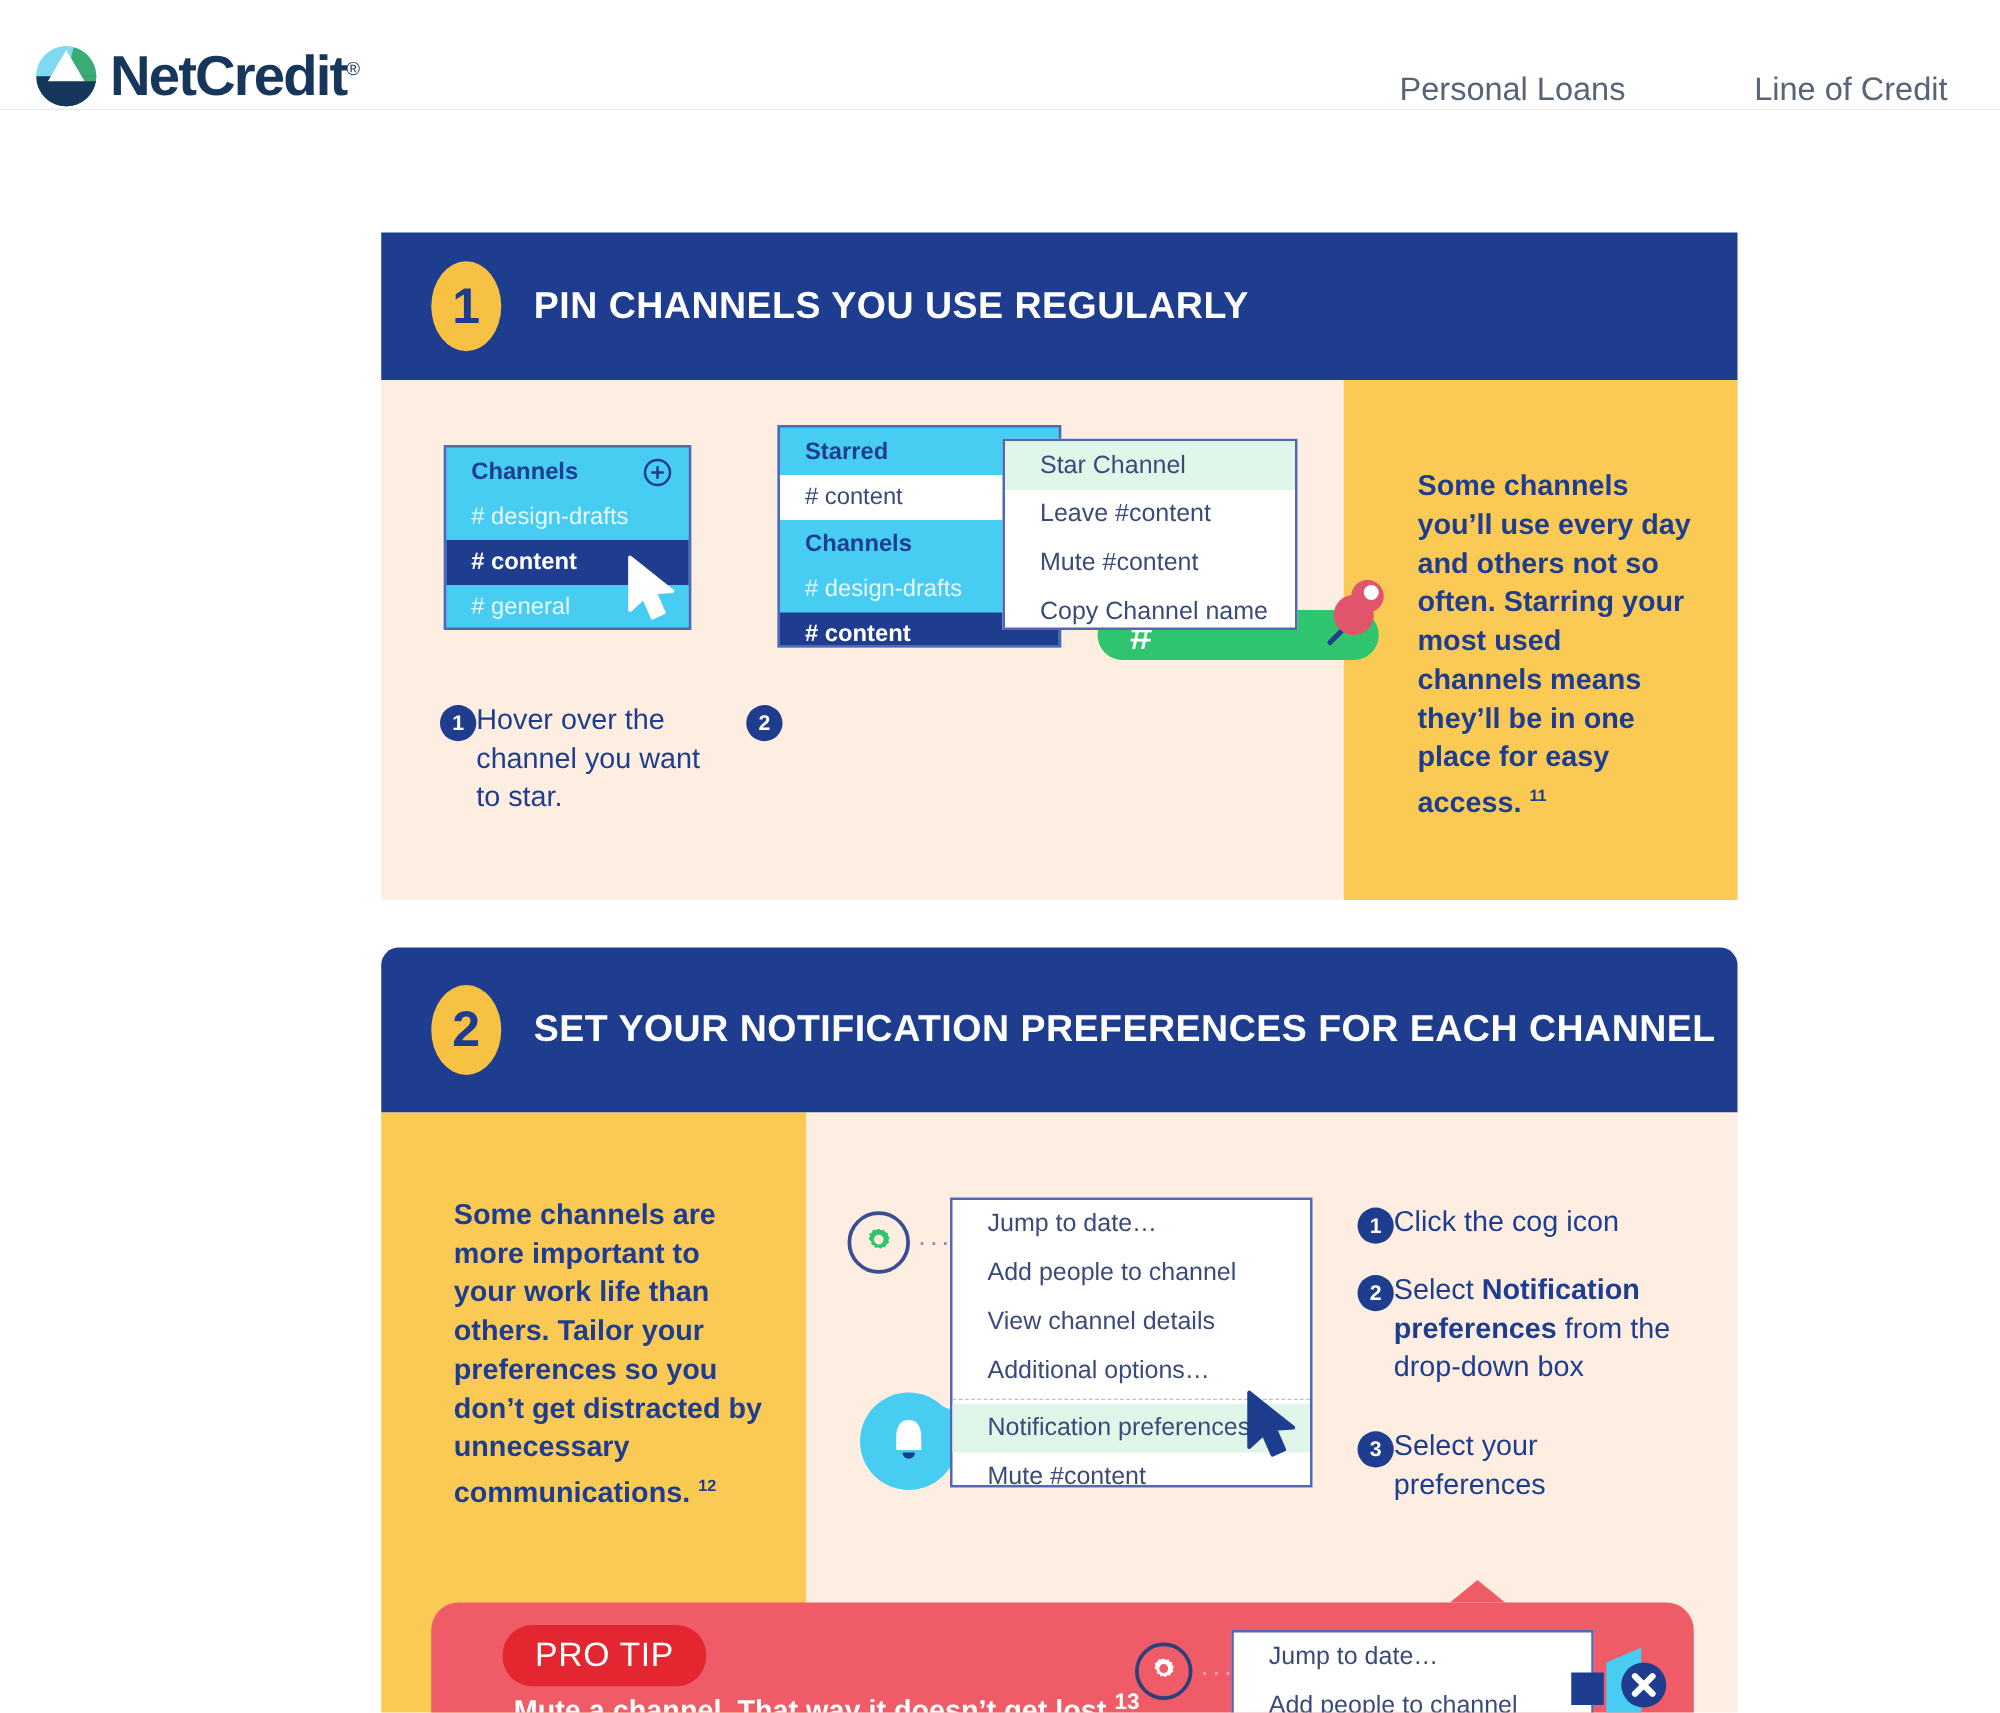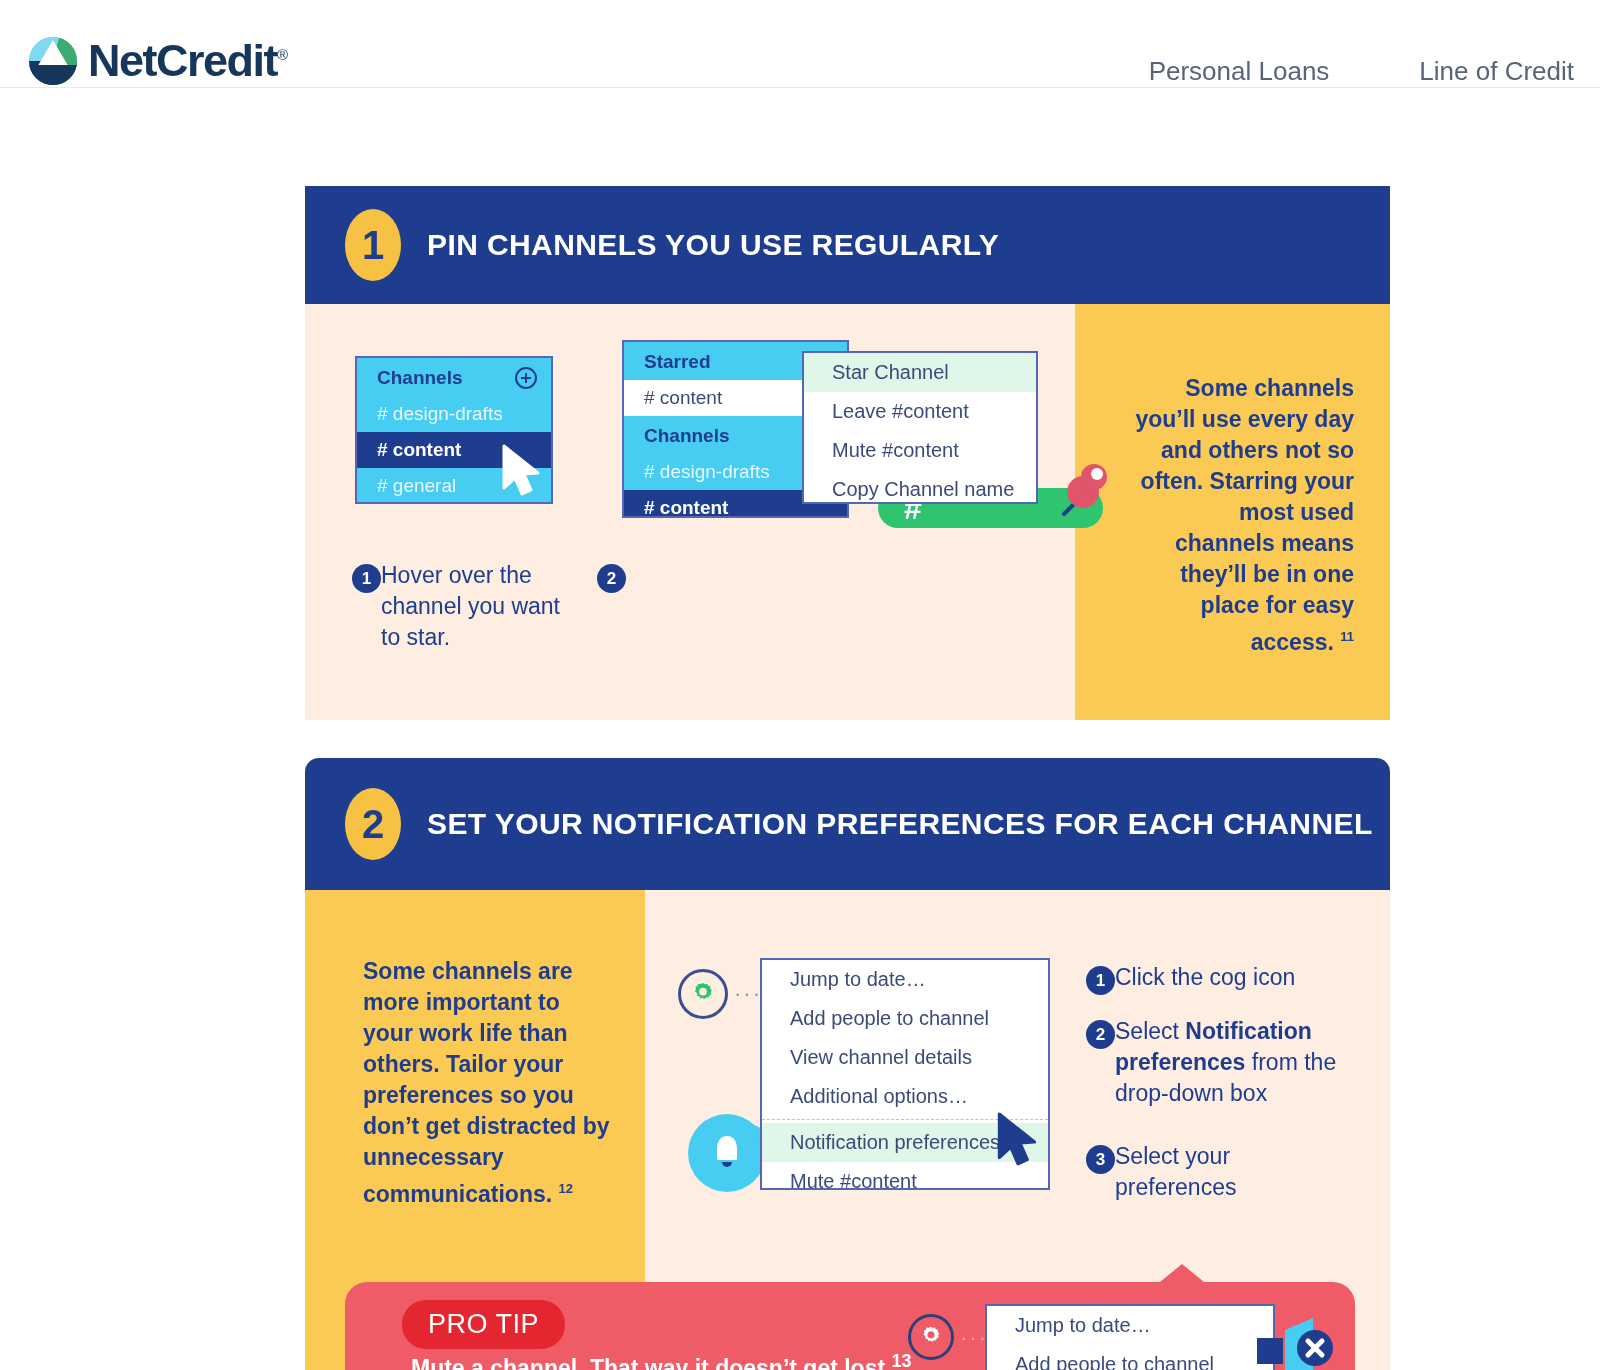--- a/index.html
+++ b/index.html
@@ -21,24 +21,24 @@
   .logo-mark{ width:50px; height:50px; position:relative; flex:none; }
   .logo-text{
     font-size:45px; font-weight:700; color:#16365c;
     letter-spacing:-1.5px; margin-left:10px;
     font-family:"Liberation Sans", sans-serif;
     position:relative;
   }
   .logo-text .reg{ font-size:15px; vertical-align:super; font-weight:400; }
   .nav-links{ margin-left:auto; display:flex; align-items:center; }
   .nav-link{
-    font-size:26px; color:#5a6478; margin-right:0;
+    font-size:26px; color:#5a6478; margin-right:13px;
     padding:0 0 0 0; cursor:pointer; white-space:nowrap;
   }
-  .nav-link + .nav-link{ margin-left:90px; margin-right:26px; }
+  .nav-link + .nav-link{ margin-left:90px; margin-right:42px; }
 
   
   .canvas{ position:relative; width:1600px; height:1286px; background:#fff; }
 
   
   .sect-head{
     position:absolute; background:#1f3d8f; color:#fff;
     display:flex; align-items:center;
   }
   .sect-badge{
@@ -252,21 +252,21 @@
       <div class="step-num">1</div>
       <div class="step-txt">Hover over the channel you want to star.</div>
     </div>
   </div>
   <div class="steps" style="left:597px; top:472px; width:400px;">
     <div class="step">
       <div class="step-num">2</div>
     </div>
   </div>
 
-  <div class="para" style="left:1134px; top:285px; width:220px;text-align:right;">
+  <div class="para" style="left:1134px; top:285px; width:220px;">
     <span>Some channels you’ll use every day and others not so often. Starring your most used channels means they’ll be in one place for easy access.</span>
     <sup>11</sup>
   </div>
 
   <div class="sect-head" style="left:305px; top:670px; width:1085px; height:132px; border-radius:14px 14px 0 0;">
     <div class="sect-badge">2</div>
     <div class="sect-title">SET YOUR NOTIFICATION PREFERENCES FOR EACH CHANNEL</div>
   </div>
 
   <div class="panel bg-yellow" style="left:305px; top:802px; width:340px; height:484px;"></div>

